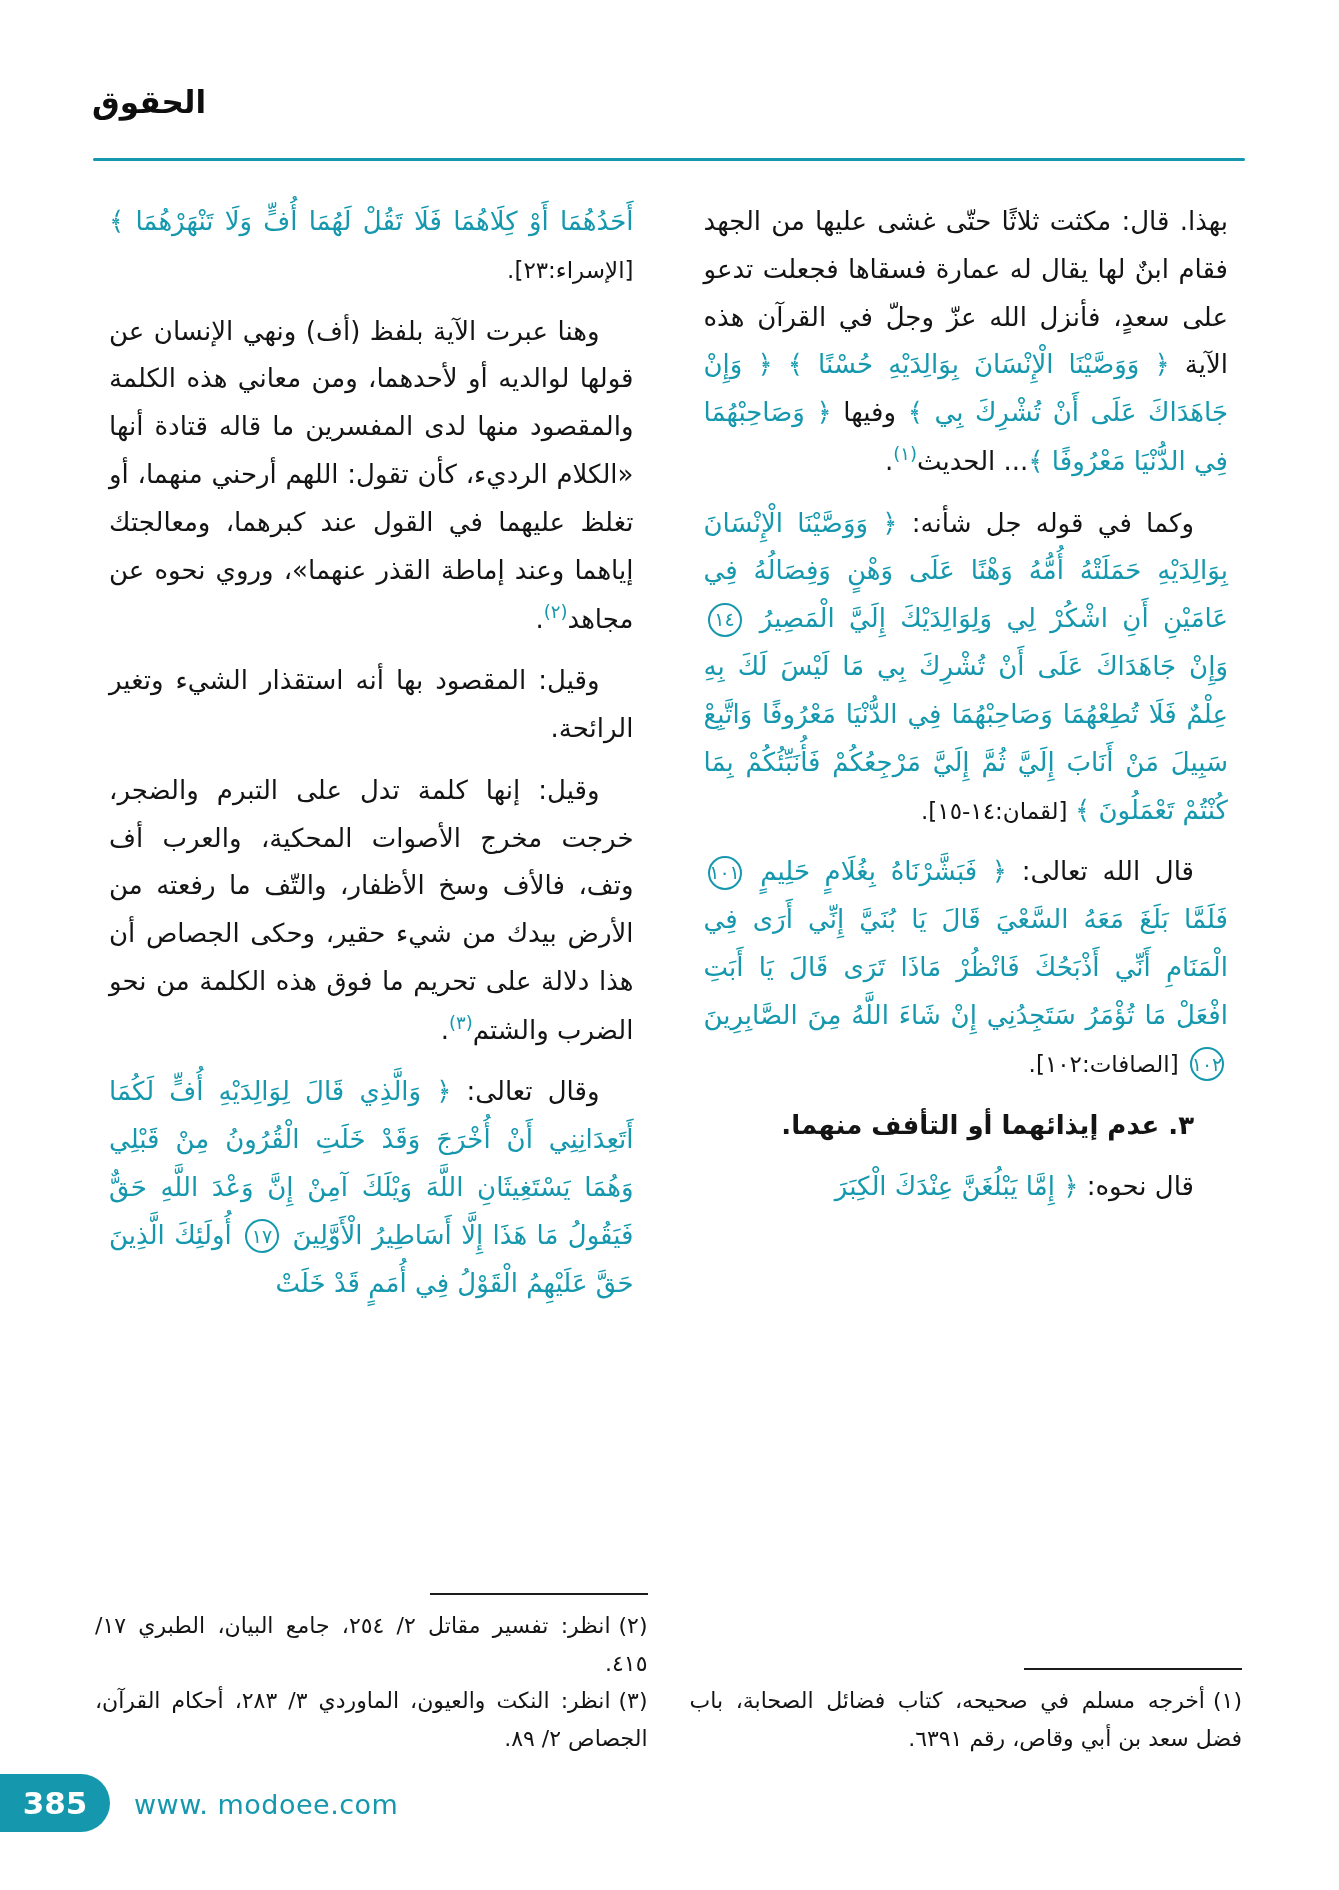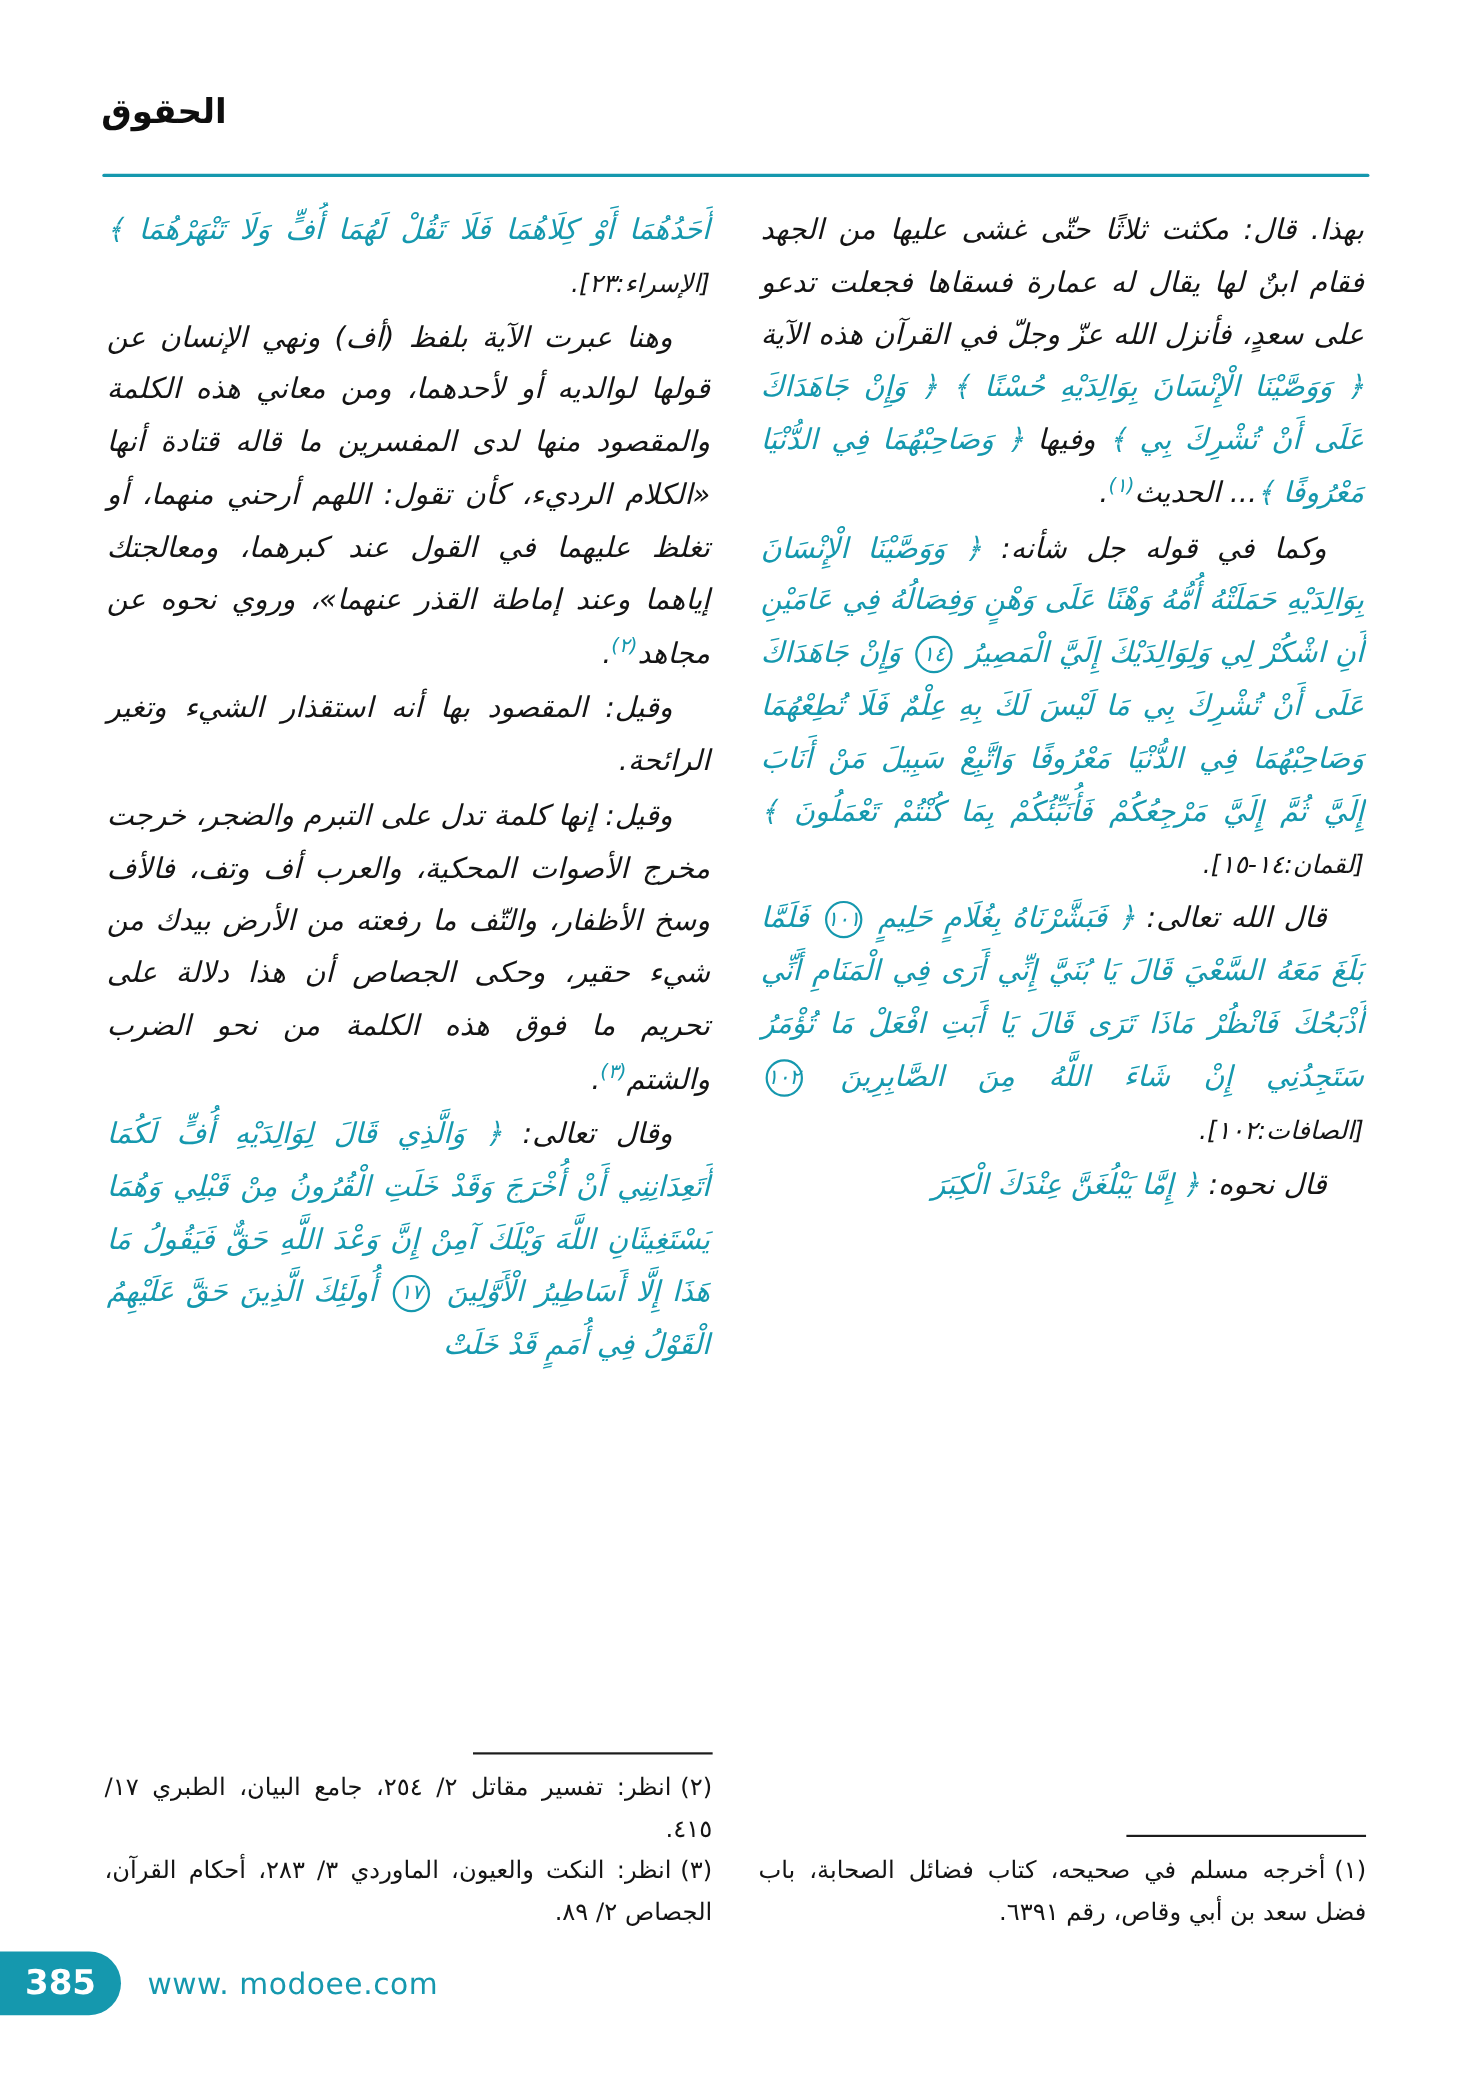--- a/index.html
+++ b/index.html
@@ -21,21 +21,21 @@
     background:var(--accent); border-radius:2px;
   }
 
   
   .columns {
     position:absolute; top:184px; right:97px; left:95px; bottom:132px;
     display:flex; gap:42px;
   }
   .column { flex:1 1 0; display:flex; flex-direction:column; overflow:hidden; }
   .paragraphs { font-size:26px; line-height:1.84; text-align:justify; }
-  .para { margin:2px; text-indent:34px;font-style:italic; }
+  .para { margin:14px; text-indent:34px; }
   .para.noindent { text-indent:0; }
   .para.heading { font-weight:700; }
   .seg-text { color:var(--ink); }
   .seg-quran { color:var(--accent); }
   .seg-ref { color:var(--ink); font-size:23px; }
   .seg-marker { color:var(--accent); font-size:18px; vertical-align:super; }
   .seg-ayah {
     display:inline-flex; align-items:center; justify-content:center;
     width:34px; height:34px; border:2px solid var(--accent); border-radius:50%;
     color:var(--accent); font-size:19px; line-height:1; margin:0 4px;
@@ -68,20 +68,21 @@
   <div class="header-title">الحقوق</div>
   <div class="header-rule"></div>
 
   <div class="columns">
 
     <section class="column">
       <div class="paragraphs">
           <p class="para noindent"><span class="seg-text">بهذا. قال: مكثت ثلاثًا حتّى غشى عليها من الجهد فقام ابنٌ لها يقال له عمارة فسقاها فجعلت تدعو على سعدٍ، فأنزل الله عزّ وجلّ في القرآن هذه الآية </span><span class="seg-quran">﴿ وَوَصَّيْنَا الْإِنْسَانَ بِوَالِدَيْهِ حُسْنًا ﴾</span><span class="seg-text"> </span><span class="seg-quran">﴿ وَإِنْ جَاهَدَاكَ عَلَى أَنْ تُشْرِكَ بِي ﴾</span><span class="seg-text"> وفيها </span><span class="seg-quran">﴿ وَصَاحِبْهُمَا فِي الدُّنْيَا مَعْرُوفًا ﴾</span><span class="seg-text">... الحديث</span><span class="seg-marker">(١)</span><span class="seg-text">.</span></p>
           <p class="para"><span class="seg-text">وكما في قوله جل شأنه: </span><span class="seg-quran">﴿ وَوَصَّيْنَا الْإِنْسَانَ بِوَالِدَيْهِ حَمَلَتْهُ أُمُّهُ وَهْنًا عَلَى وَهْنٍ وَفِصَالُهُ فِي عَامَيْنِ أَنِ اشْكُرْ لِي وَلِوَالِدَيْكَ إِلَيَّ الْمَصِيرُ </span><span class="seg-ayah">١٤</span><span class="seg-quran"> وَإِنْ جَاهَدَاكَ عَلَى أَنْ تُشْرِكَ بِي مَا لَيْسَ لَكَ بِهِ عِلْمٌ فَلَا تُطِعْهُمَا وَصَاحِبْهُمَا فِي الدُّنْيَا مَعْرُوفًا وَاتَّبِعْ سَبِيلَ مَنْ أَنَابَ إِلَيَّ ثُمَّ إِلَيَّ مَرْجِعُكُمْ فَأُنَبِّئُكُمْ بِمَا كُنْتُمْ تَعْمَلُونَ ﴾</span><span class="seg-ref"> [لقمان:١٤-١٥].</span></p>
           <p class="para"><span class="seg-text">قال الله تعالى: </span><span class="seg-quran">﴿ فَبَشَّرْنَاهُ بِغُلَامٍ حَلِيمٍ </span><span class="seg-ayah">١٠١</span><span class="seg-quran"> فَلَمَّا بَلَغَ مَعَهُ السَّعْيَ قَالَ يَا بُنَيَّ إِنِّي أَرَى فِي الْمَنَامِ أَنِّي أَذْبَحُكَ فَانْظُرْ مَاذَا تَرَى قَالَ يَا أَبَتِ افْعَلْ مَا تُؤْمَرُ سَتَجِدُنِي إِنْ شَاءَ اللَّهُ مِنَ الصَّابِرِينَ </span><span class="seg-ayah">١٠٢</span><span class="seg-ref"> [الصافات:١٠٢].</span></p>
+          <p class="para heading"><span class="seg-text">٣. عدم إيذائهما أو التأفف منهما.</span></p>
           <p class="para"><span class="seg-text">قال نحوه: </span><span class="seg-quran">﴿ إِمَّا يَبْلُغَنَّ عِنْدَكَ الْكِبَرَ</span></p>
         </div>
       <div class="footnotes">
         <div class="fn-rule"></div>
         <div class="footnote">
           <span class="fn-marker">(١)</span><span class="fn-text">أخرجه مسلم في صحيحه، كتاب فضائل الصحابة، باب فضل سعد بن أبي وقاص، رقم ٦٣٩١.</span>
         </div>
       </div>
     </section>
 

